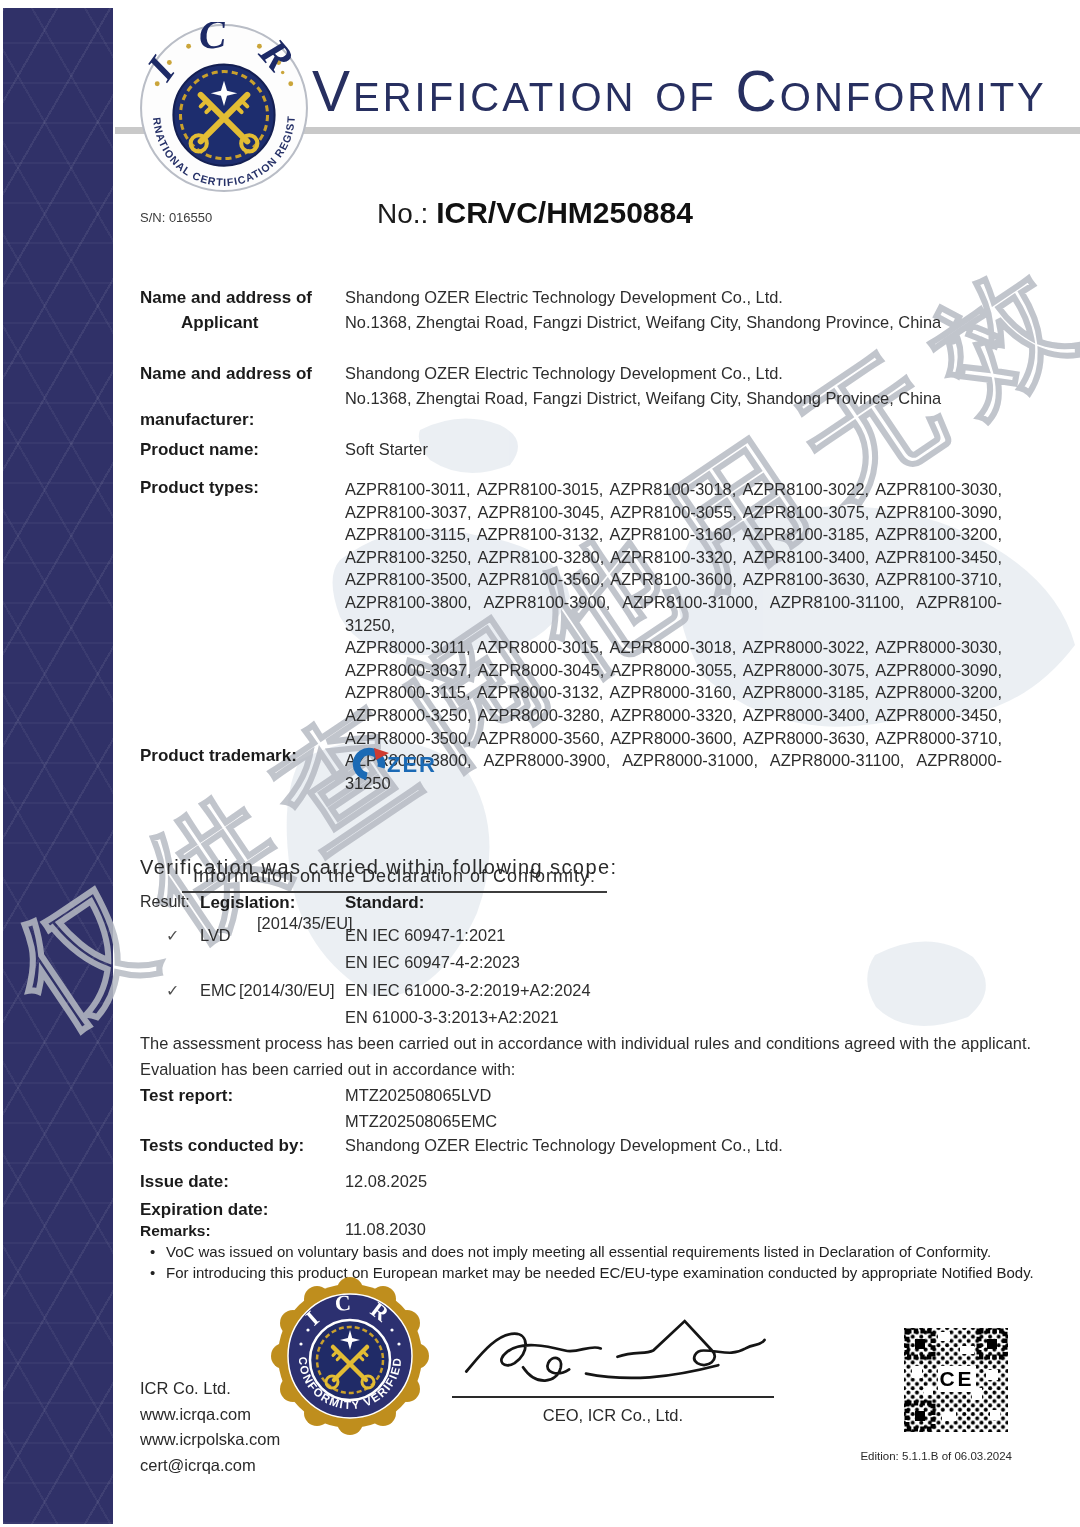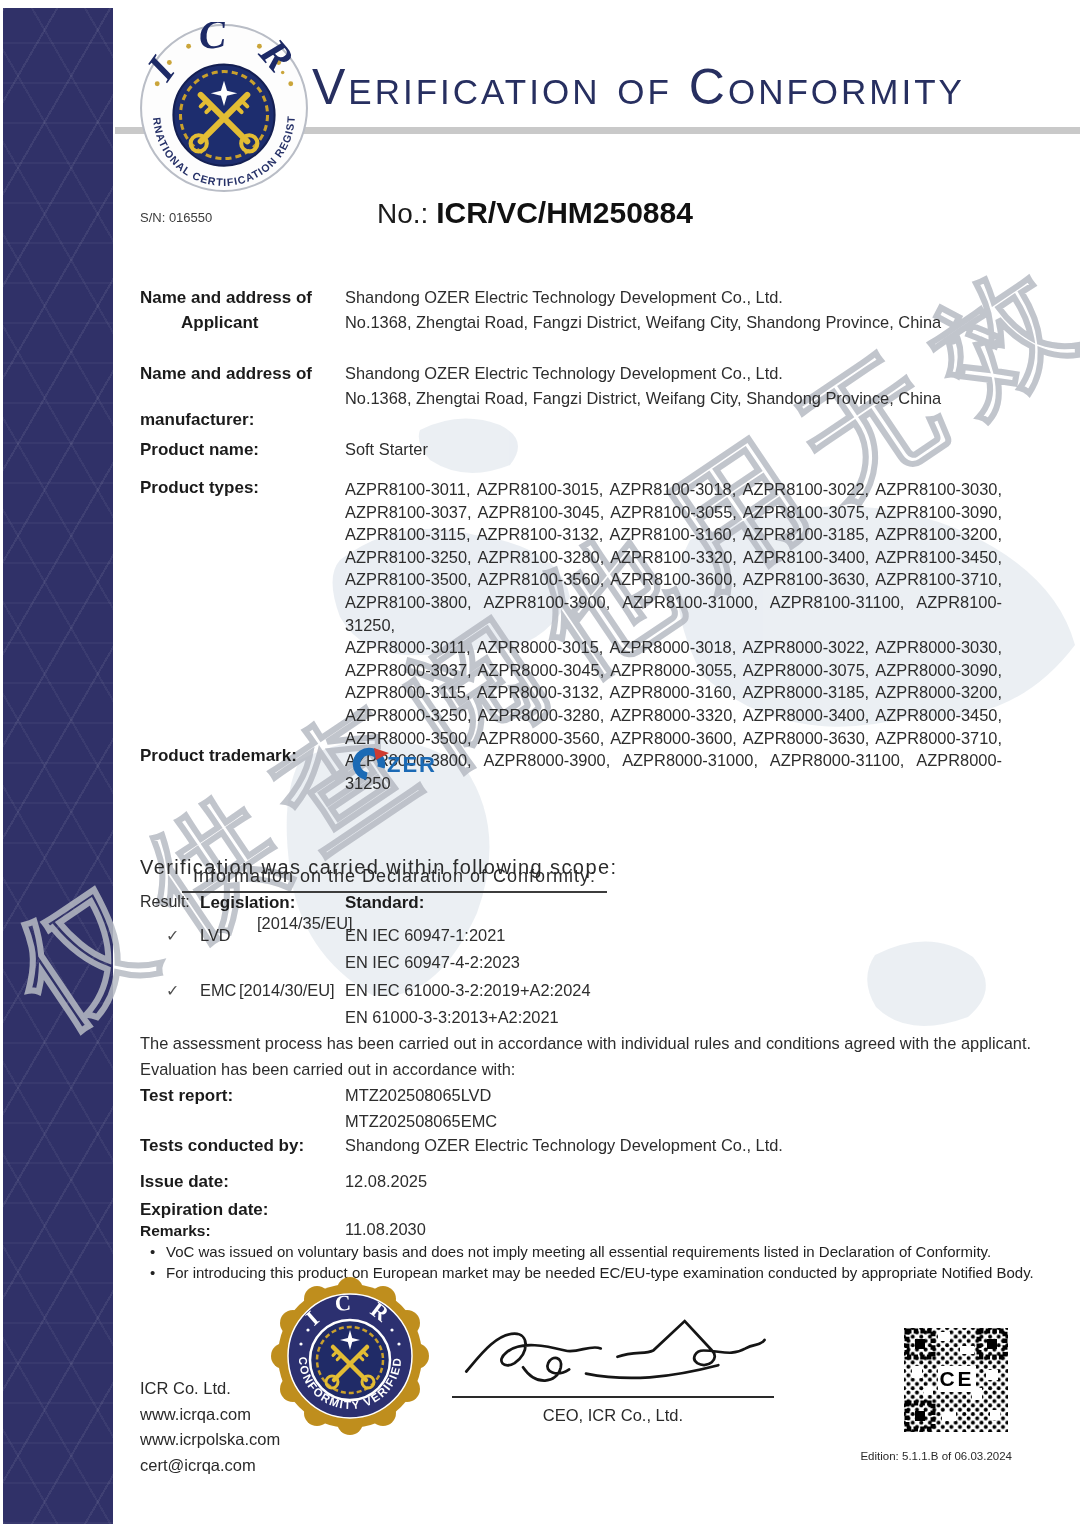--- a/index.html
+++ b/index.html
@@ -21,21 +21,21 @@
 
   
   .watermark{position:absolute;left:30px;top:905px;z-index:2;width:1400px;
     transform:rotate(-34deg);transform-origin:left center;
     font-size:130px;font-weight:700;letter-spacing:28px;white-space:nowrap;
     color:transparent;-webkit-text-stroke:2px #b7bbc4;opacity:.85;pointer-events:none;}
 
   .content{position:absolute;inset:0;z-index:3;}
 
   .title-underline{position:absolute;left:115px;top:127px;width:965px;height:7px;background:#c9c9c9;z-index:1;}
-  .doc-title{position:absolute;left:312px;top:58px;font-variant:small-caps;font-size:50px;
+  .doc-title{position:absolute;left:312px;top:58px;font-variant:small-caps;font-size:57px;
     letter-spacing:3px;color:#272f60;white-space:nowrap;z-index:2;}
   .serial{position:absolute;left:140px;top:210px;font-size:13px;color:#3c3c3c;}
   .no-line{position:absolute;left:330px;top:196px;font-size:28px;color:#1b1b1b;white-space:nowrap;margin-left:47px;}
   .no-line .no-value{font-weight:700;font-size:30px;color:#111;}
 
   .lbl{position:absolute;left:140px;font-size:17px;font-weight:700;color:#1b1b1b;white-space:nowrap;}
   .val{position:absolute;left:345px;font-size:16.4px;color:#2d2d2d;white-space:nowrap;}
   .plain{font-weight:400;}
 
   .pt-list{position:absolute;left:345px;top:478px;width:657px;}

